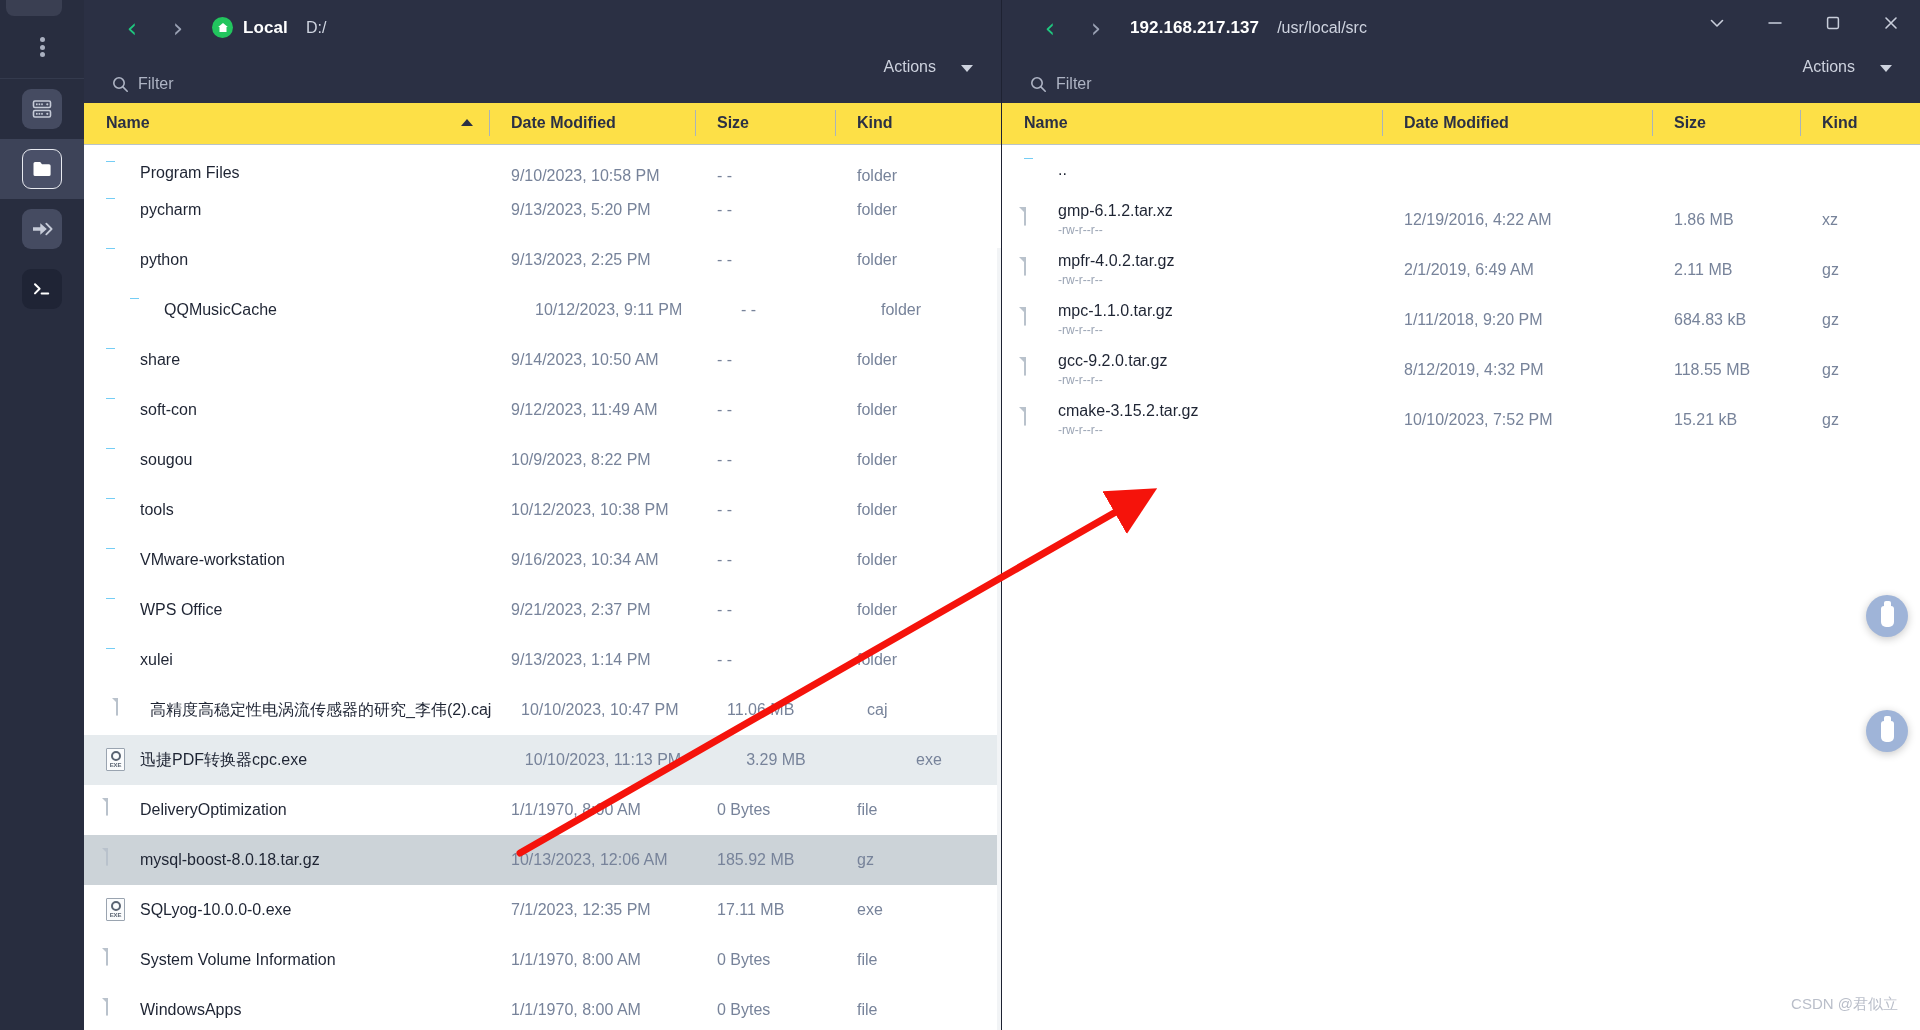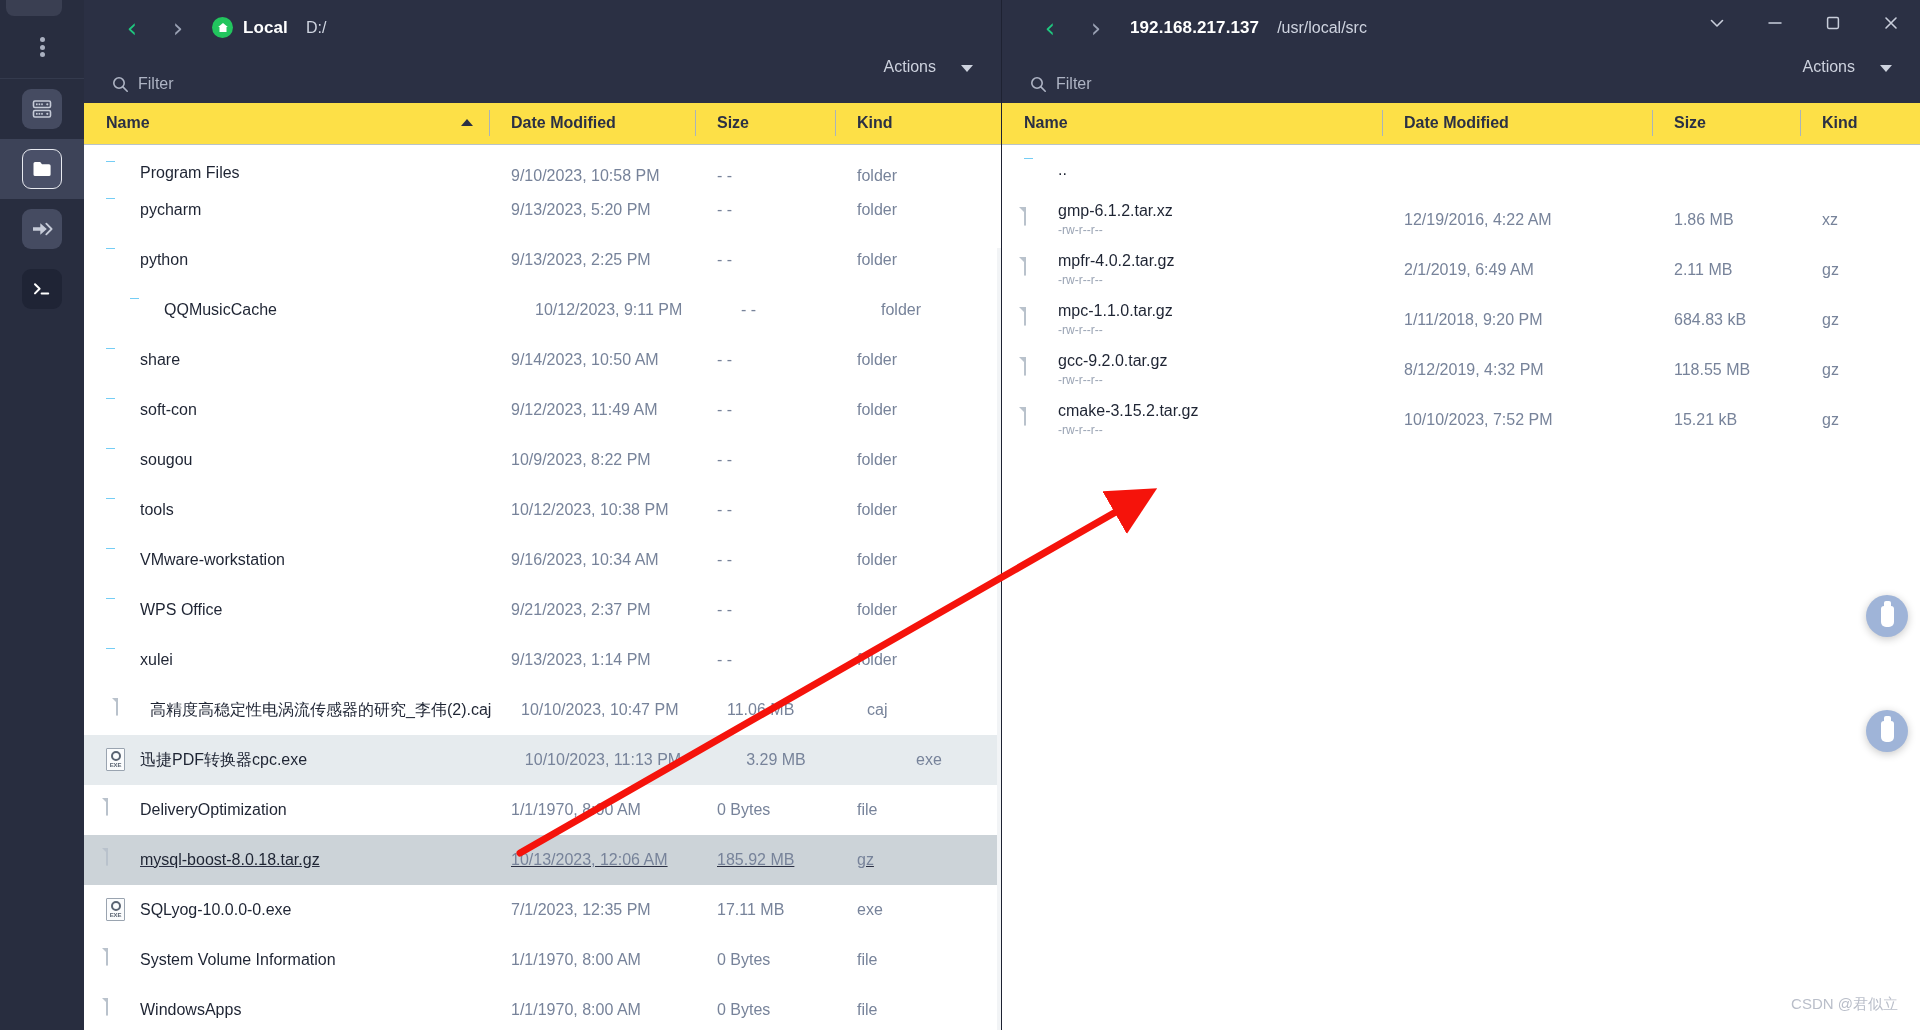--- a/index.html
+++ b/index.html
@@ -517,21 +517,21 @@
             <div class="cell c-name">
               <span class="ic"><span class="ic-file"></span></span>
               <div class="nmwrap">
                 <span class="nm">DeliveryOptimization</span>
               </div>
             </div>
             <div class="cell c-date">1/1/1970, 8:00 AM</div>
             <div class="cell c-size">0 Bytes</div>
             <div class="cell c-kind">file</div>
           </div>
-          <div class="row sel-dark" style="height: 50px; text-decoration: underline;">
+          <div class="row sel-dark" style="height: 50px;">
             <div class="cell c-name">
               <span class="ic"><span class="ic-file"></span></span>
               <div class="nmwrap">
                 <span class="nm">mysql-boost-8.0.18.tar.gz</span>
               </div>
             </div>
             <div class="cell c-date">10/13/2023, 12:06 AM</div>
             <div class="cell c-size">185.92 MB</div>
             <div class="cell c-kind">gz</div>
           </div>

